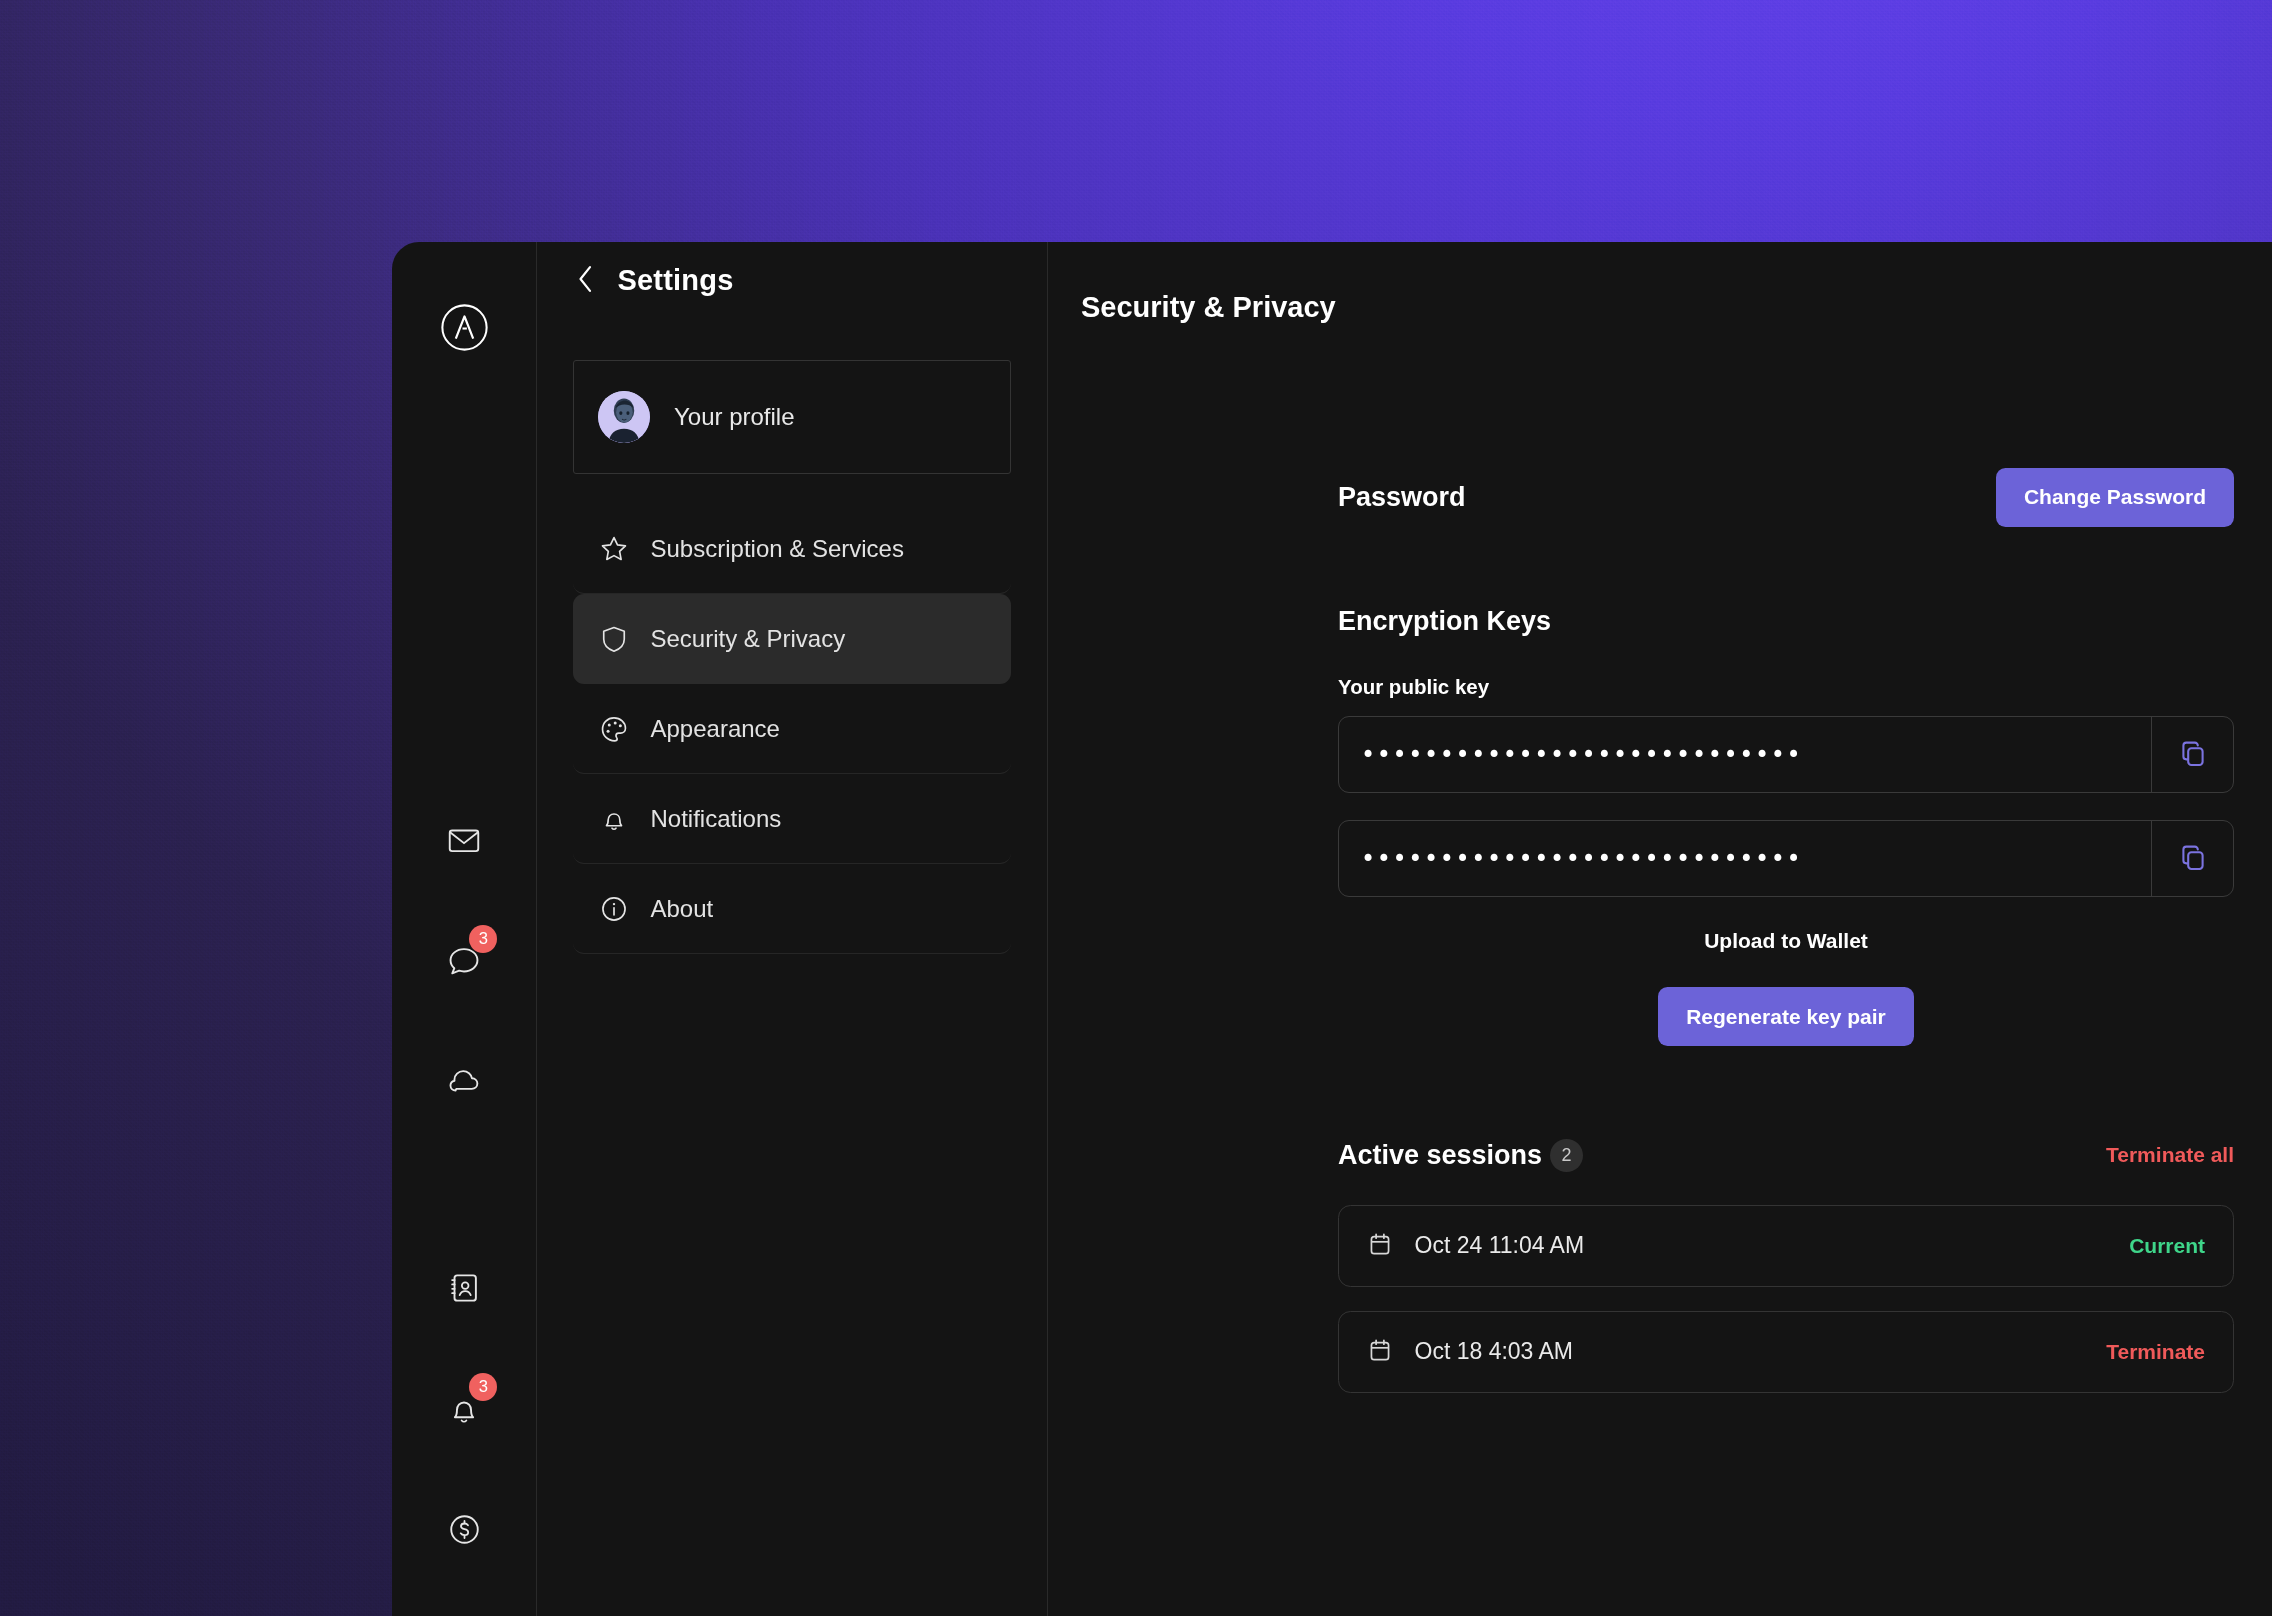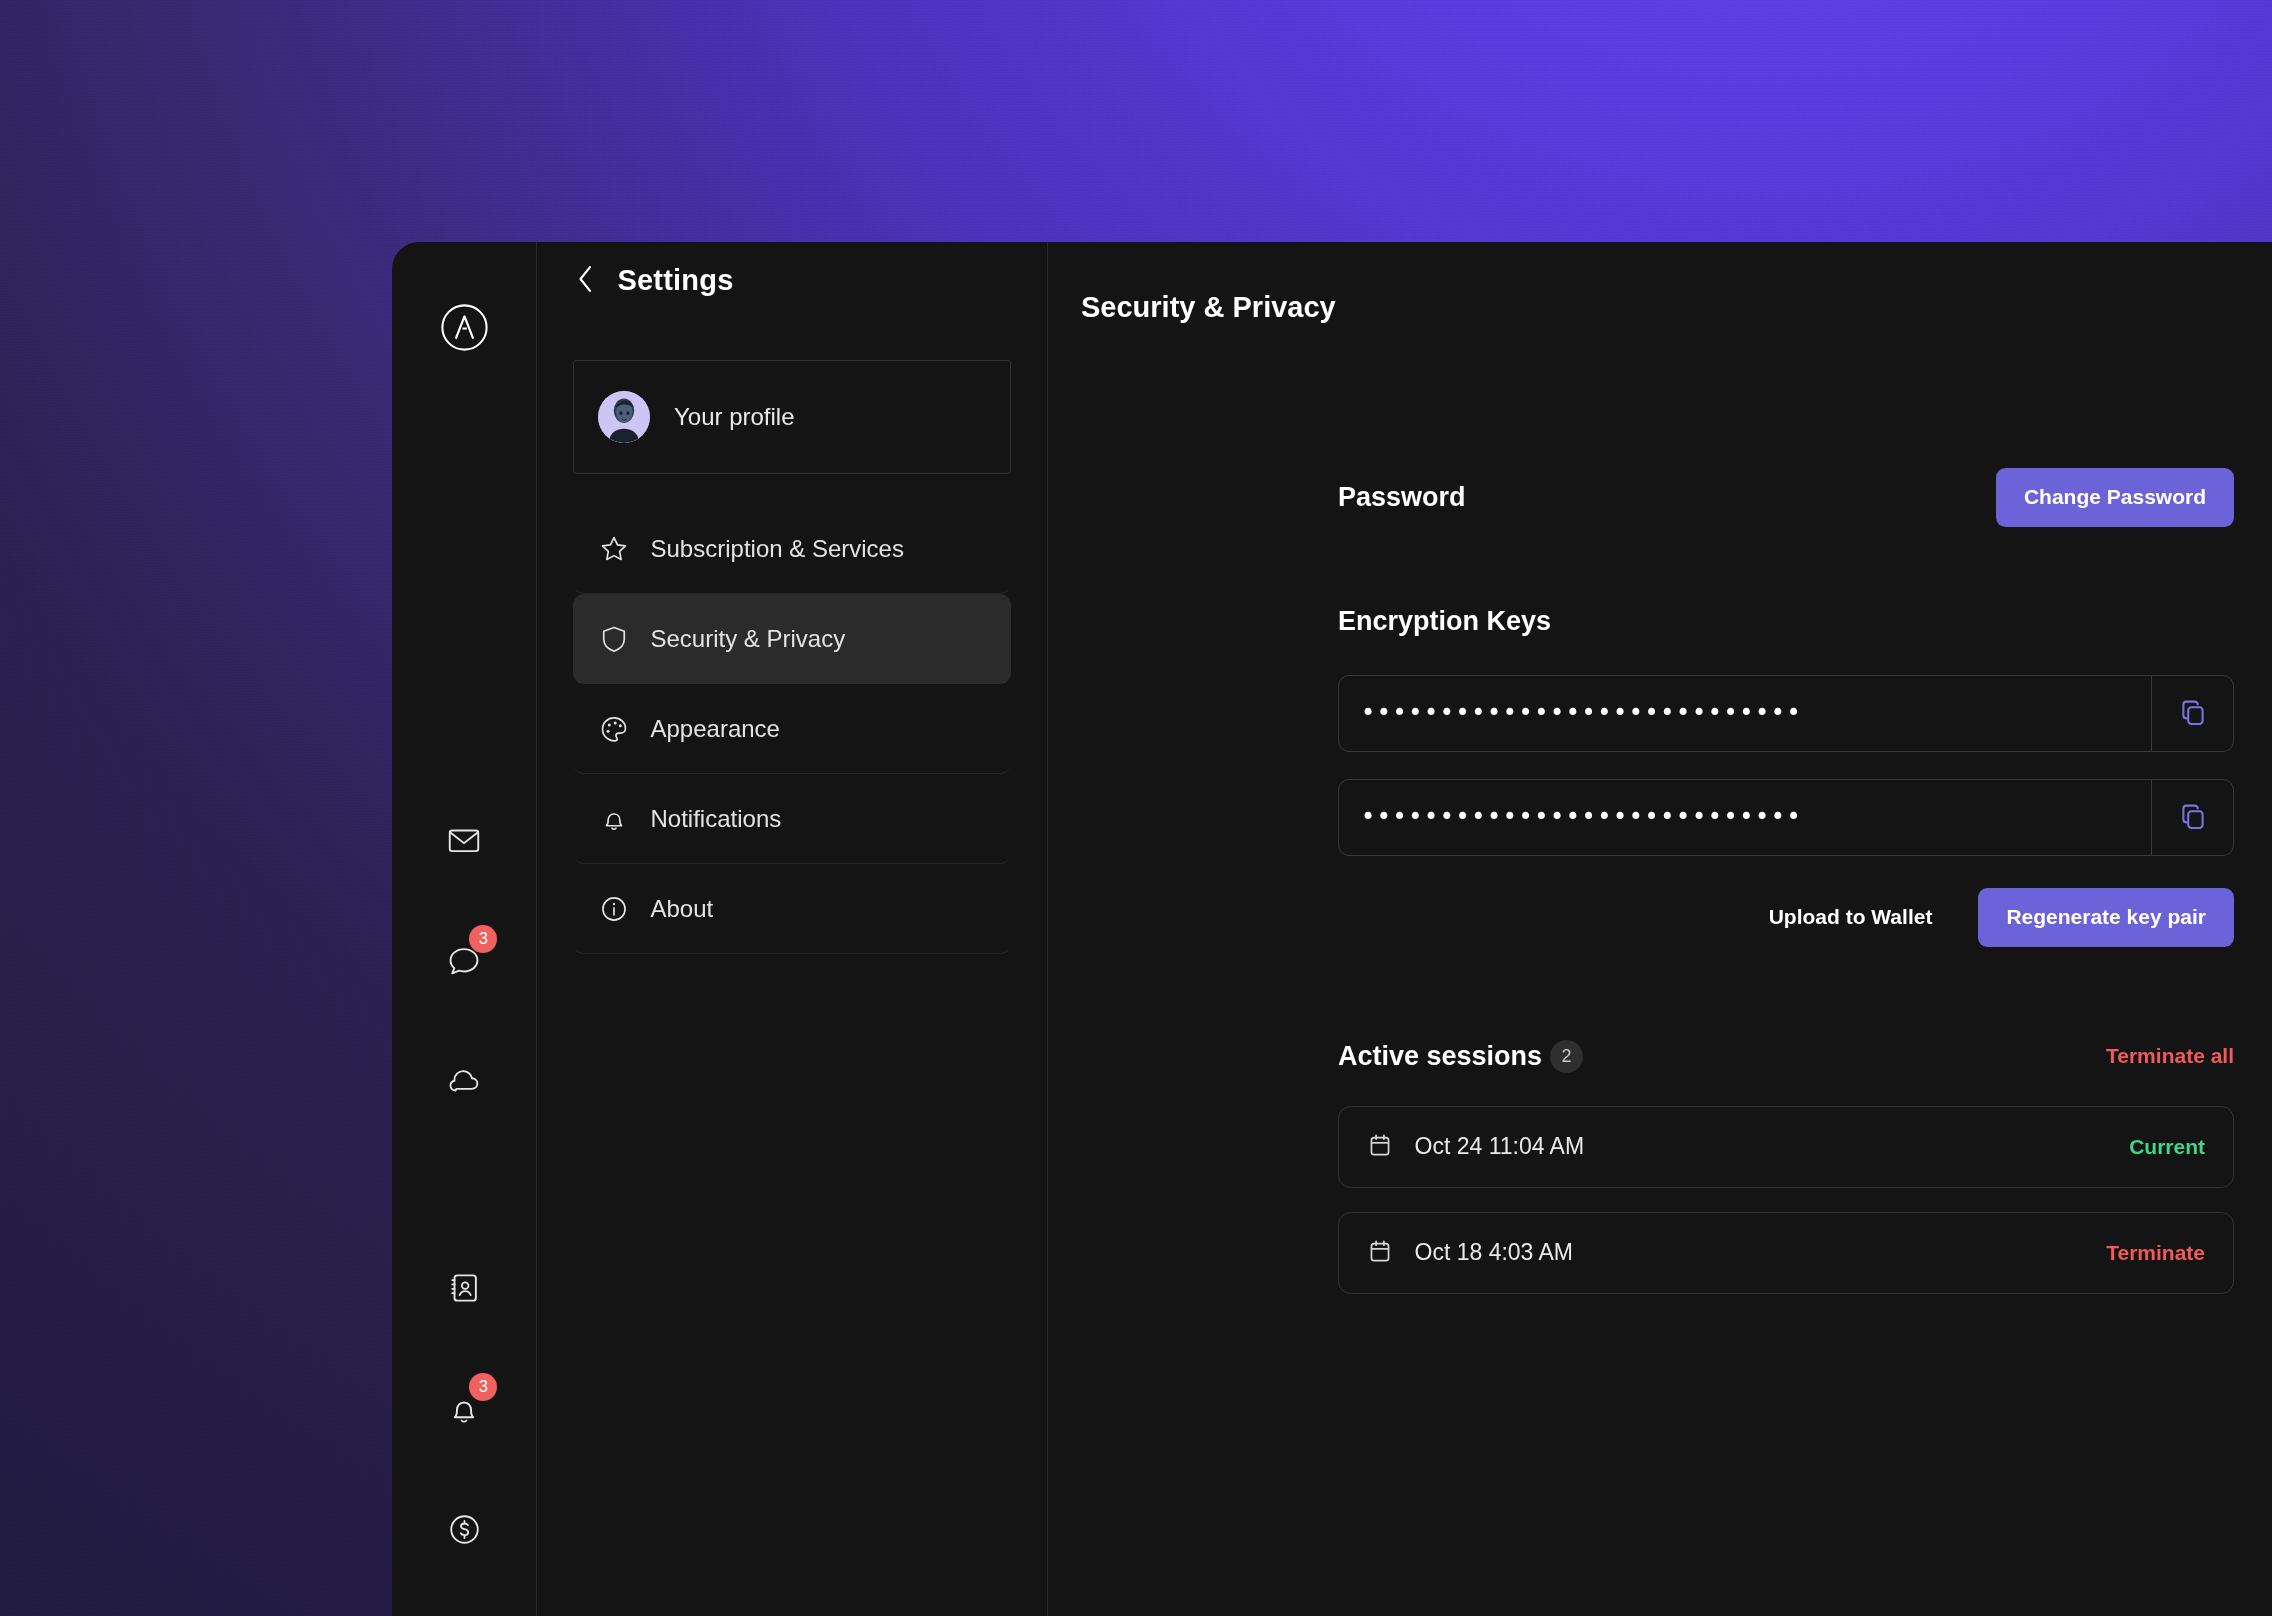--- a/index.html
+++ b/index.html
@@ -182,23 +182,24 @@
   }
   .key-copy{
     width:82px;
     border-left:0.8px solid #3a3a3a;
     display:flex; align-items:center; justify-content:center;
     cursor:pointer;
   }
 
   .keys-actions{
     display:flex; align-items:center; justify-content:flex-end;
-    gap:46px;
+    gap:34px;
     margin-top:32px;
     margin-bottom:93px;
+    flex-direction:column;
   }
 
   .sessions-head{ margin-bottom:33px; }
   .sessions-title-wrap{ display:flex; align-items:center; gap:8px; }
   .count-badge{
     width:33px; height:33px; border-radius:16.6px;
     background:#2f2f2f; color:#c9c9c9;
     font-size:18px;
     display:flex; align-items:center; justify-content:center;
   }
@@ -385,20 +386,21 @@
     <div class="section">
 
       <div class="row-between password-row">
         <span class="h2">Password</span>
         <button class="btn-primary">Change Password</button>
       </div>
 
       <div>
         <div class="h2 keys-title">Encryption Keys</div>
 
+        <div class="field-label">Your public key</div>
         <div class="key-field">
           <div class="key-value">••••••••••••••••••••••••••••</div>
           <div class="key-copy">
             <span>
               <svg width="32" height="32" viewBox="0 0 40 40" fill="none">
                 <rect x="14" y="14" width="18" height="21" rx="4" stroke="#7b73e0" stroke-width="2.6"></rect>
                 <path d="M26 10.5c0-2-1.6-3.5-3.6-3.5H11.6C9.6 7 8 8.6 8 10.5v14c0 2 1.6 3.5 3.6 3.5H13" stroke="#7b73e0" stroke-width="2.6" fill="none" stroke-linecap="round"></path>
               </svg>
             </span>
           </div>

